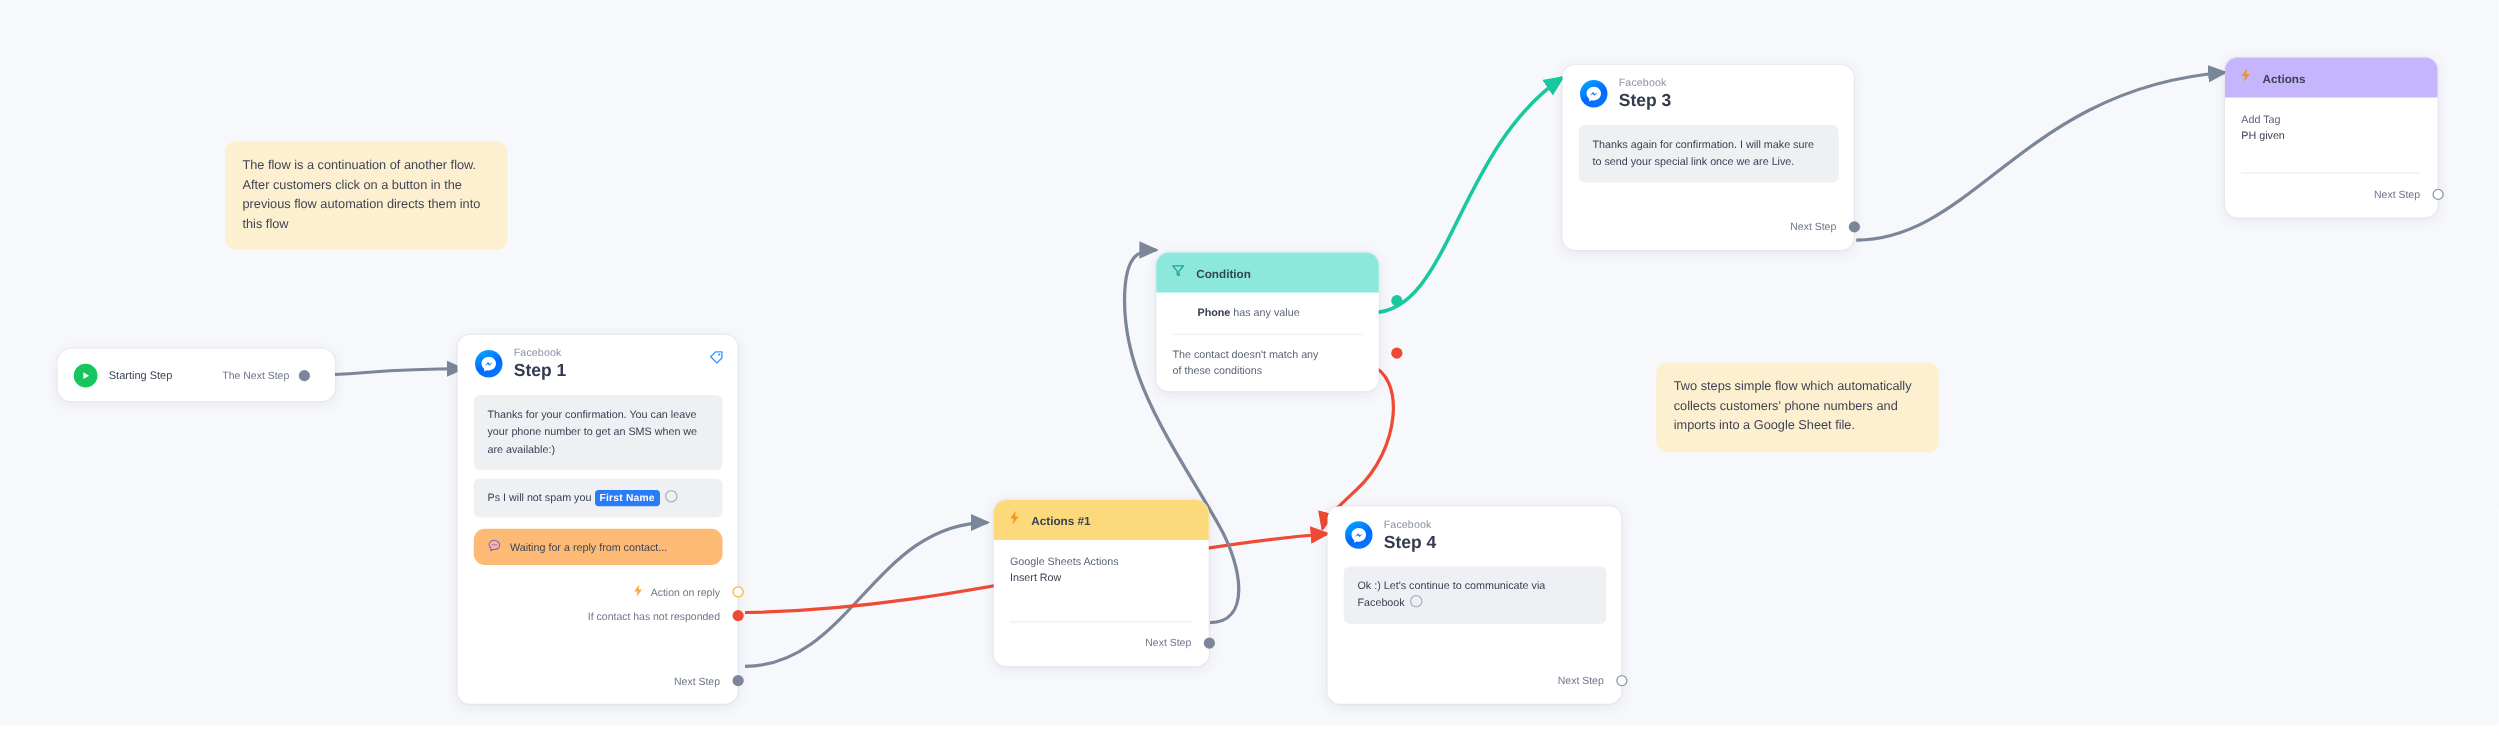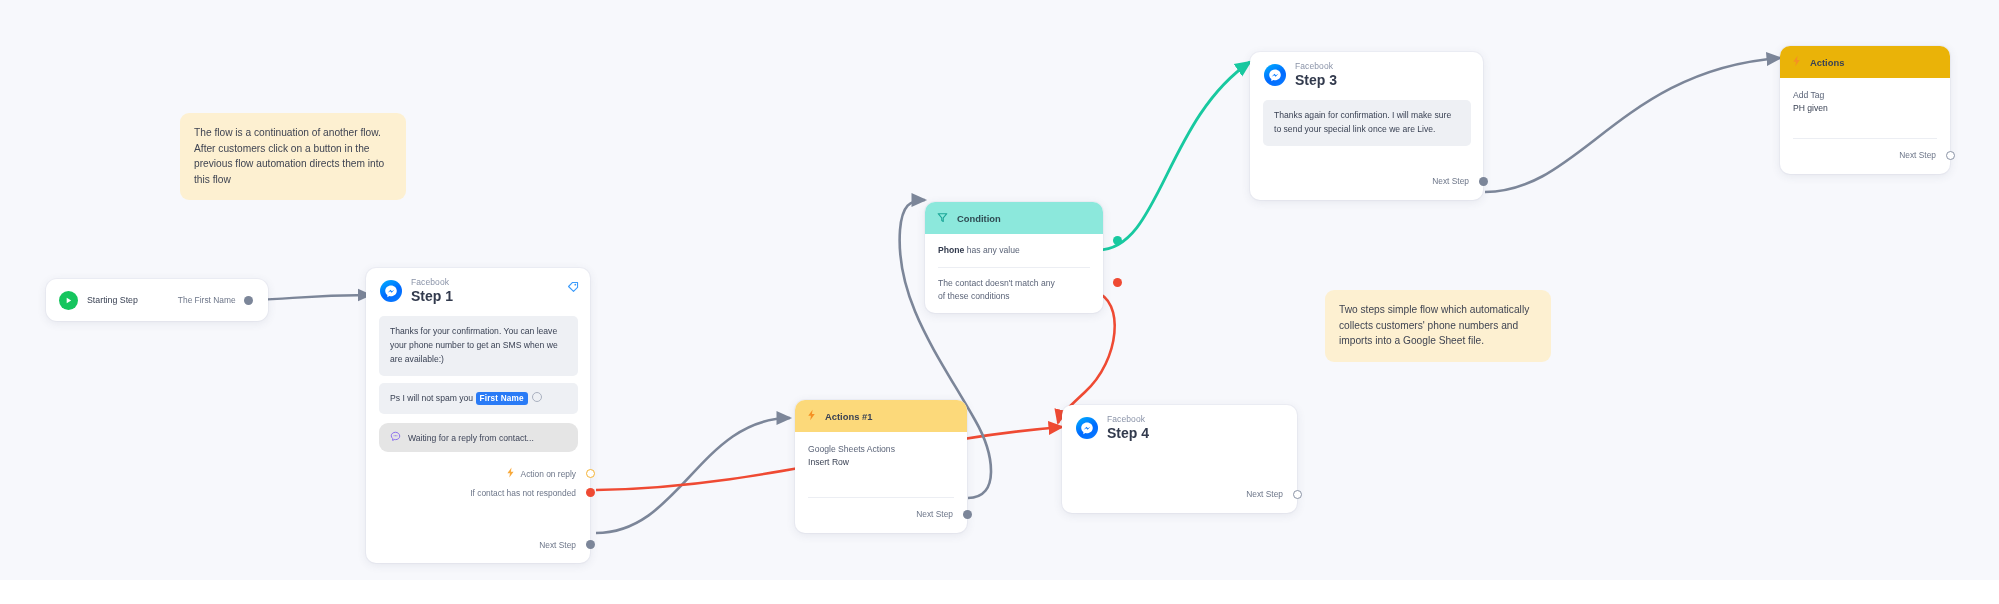--- a/index.html
+++ b/index.html
@@ -102,21 +102,21 @@
   .emoji-dot {
     display: inline-block;
     width: 8px; height: 8px;
     border-radius: 50%;
     border: 1.2px solid #aab1c0;
     vertical-align: -1px;
     margin-left: 2px;
   }
   .wait-bar {
     margin: 9px 12px 0 13px;
-    background: #e5e5e5;
+    background: #fdba74;
     border-radius: 9px;
     padding: 8px 11px;
     font-size: 8.6px;
     color: #3d4458;
     display: flex;
     align-items: center;
     gap: 7px;
   }
   .port-row {
     position: relative;
@@ -154,21 +154,21 @@
     font-weight: 600;
     color: #3a4254;
   }
   .head-cond-title { color: #2f4a52; }
   .cond-body {
     padding: 10px 14px 0 13px;
     font-size: 8.6px;
     color: #5b6478;
     line-height: 1.45;
   }
-  .cond-body b { color: #323a4d; font-weight: 700; }
+  .cond-body b { color: #323a4d; font-weight: 700; margin-left: 20px; }
   .action-body {
     padding: 11px 13px 0 13px;
     font-size: 8.6px;
     line-height: 1.55;
     color: #5b6478;
   }
   .note {
     position: absolute;
     background: #fdf0d1;
     border-radius: 9px;
@@ -249,21 +249,21 @@
   </div>
 
   <div class="start-node" style="left:46px; top:279px; width:195px;">
     <span class="play-icon">
       <svg width="9" height="9" viewBox="0 0 10 10">
           <path d="M3,2 L8,5 L3,8 Z" fill="#ffffff"></path>
         </svg>
     </span>
     <span class="start-label">Starting Step</span>
     <span class="start-port">
-      <span>The First Name</span>
+      <span>The Next Step</span>
       <span class="port-dot dot-gray"></span>
     </span>
   </div>
 
   <div class="node" style="left:366px; top:268px; width:224px;">
     <div class="node-head">
       <span class="fb-avatar">
         <svg width="14" height="14" viewBox="0 0 16 16">
           <path d="M8 1.6C4.3 1.6 1.4 4.3 1.4 7.8c0 2 .95 3.75 2.45 4.9v2.4l2.25-1.25c.6.17 1.23.25 1.9.25 3.7 0 6.6-2.7 6.6-6.3S11.7 1.6 8 1.6z" fill="#ffffff"></path>
           <path d="M4.2 9.9l3.2-3.4 1.6 1.7 2.9-1.7-3.2 3.4-1.6-1.7z" fill="#0a7cff"></path>
@@ -369,21 +369,21 @@
     </div>
 
     <div class="port-row" style="margin-top:26px;">
       <span>Next Step</span>
       <span class="port-dot dot-gray"></span>
     </div>
     <div class="node-pad-bottom"></div>
   </div>
 
   <div class="node" style="left:1780px; top:46px; width:170px;">
-    <div class="node-head node-head-colored" style="background:#eab308;">
+    <div class="node-head node-head-colored" style="background:#c4b5fd;">
       <span>
         <svg width="9" height="12" viewBox="0 0 10 13">
             <path d="M6.2 0.6 L1.4 7.3 H4.4 L3.6 12.4 L8.6 5.5 H5.5 Z" fill="#f59123"></path>
           </svg>
       </span>
       <span class="head-title-plain">Actions</span>
     </div>
 
     <div class="action-body">
       <div>Add Tag</div>
@@ -430,20 +430,24 @@
           <path d="M8 1.6C4.3 1.6 1.4 4.3 1.4 7.8c0 2 .95 3.75 2.45 4.9v2.4l2.25-1.25c.6.17 1.23.25 1.9.25 3.7 0 6.6-2.7 6.6-6.3S11.7 1.6 8 1.6z" fill="#ffffff"></path>
           <path d="M4.2 9.9l3.2-3.4 1.6 1.7 2.9-1.7-3.2 3.4-1.6-1.7z" fill="#0a7cff"></path>
         </svg>
       </span>
       <span class="head-text">
         <div class="head-app">Facebook</div>
         <div class="head-step">Step 4</div>
       </span>
     </div>
 
+    <div class="bubble">
+      <span>Ok :) Let's continue to communicate via Facebook</span>
+      <span class="emoji-dot"></span>
+    </div>
 
     <div class="port-row" style="margin-top:36px;">
       <span>Next Step</span>
       <span class="port-dot dot-hollow-gray"></span>
     </div>
     <div class="node-pad-bottom"></div>
   </div>
 
   <div id="canvas-bottom-strip"></div>
 </div>

